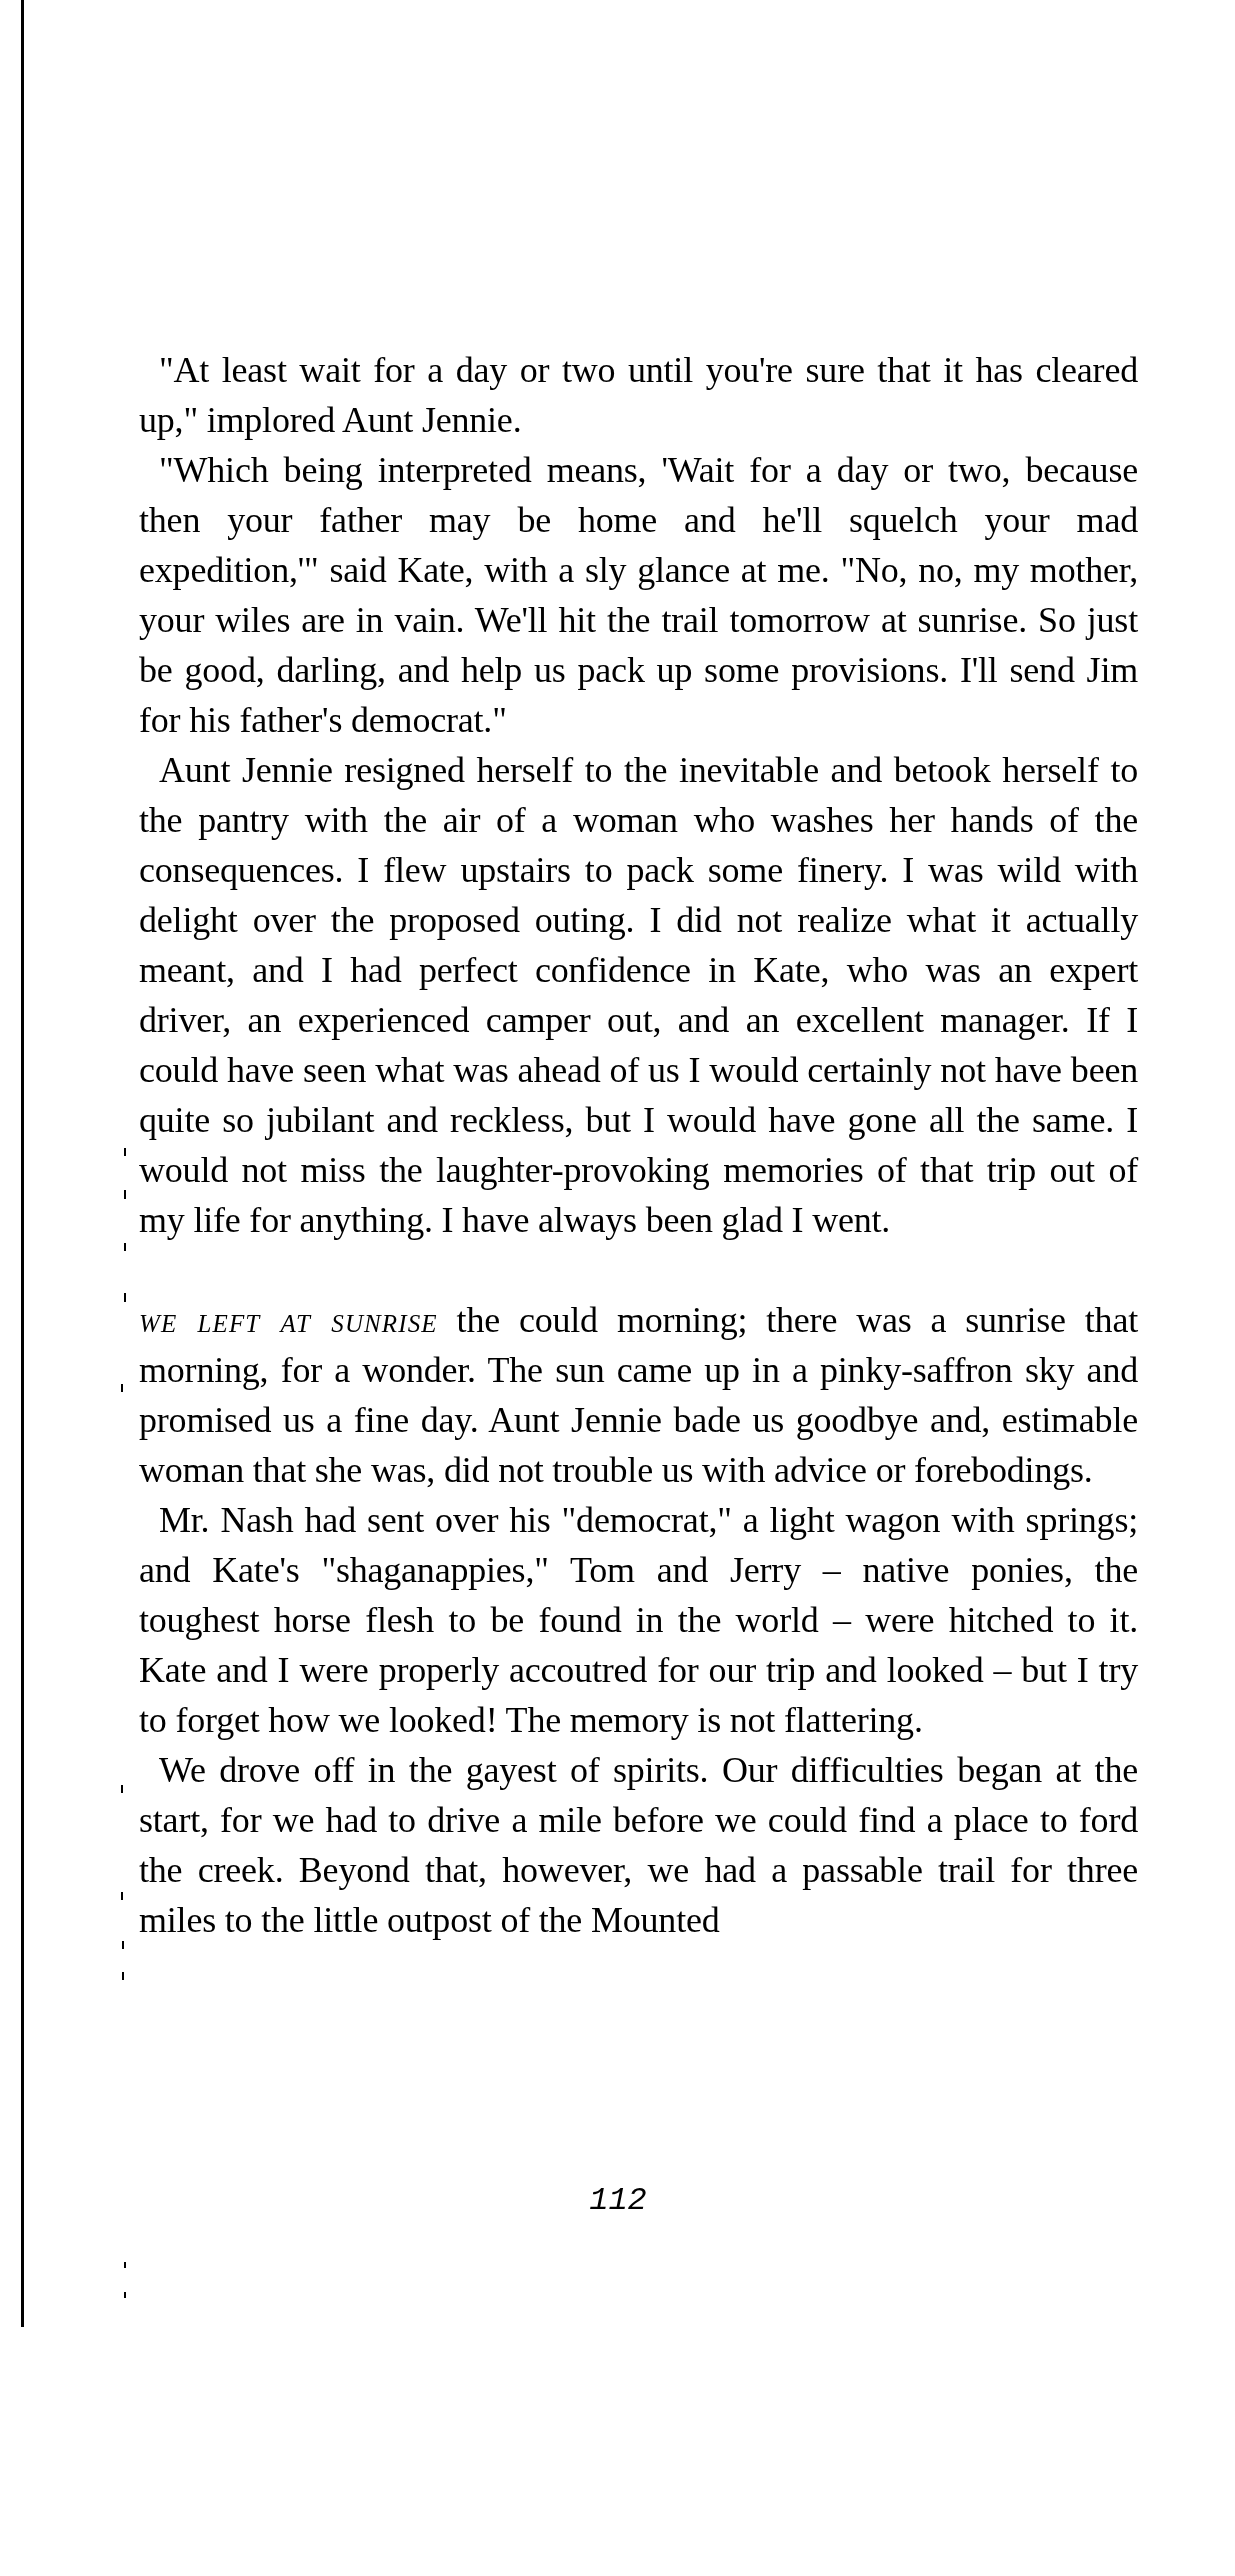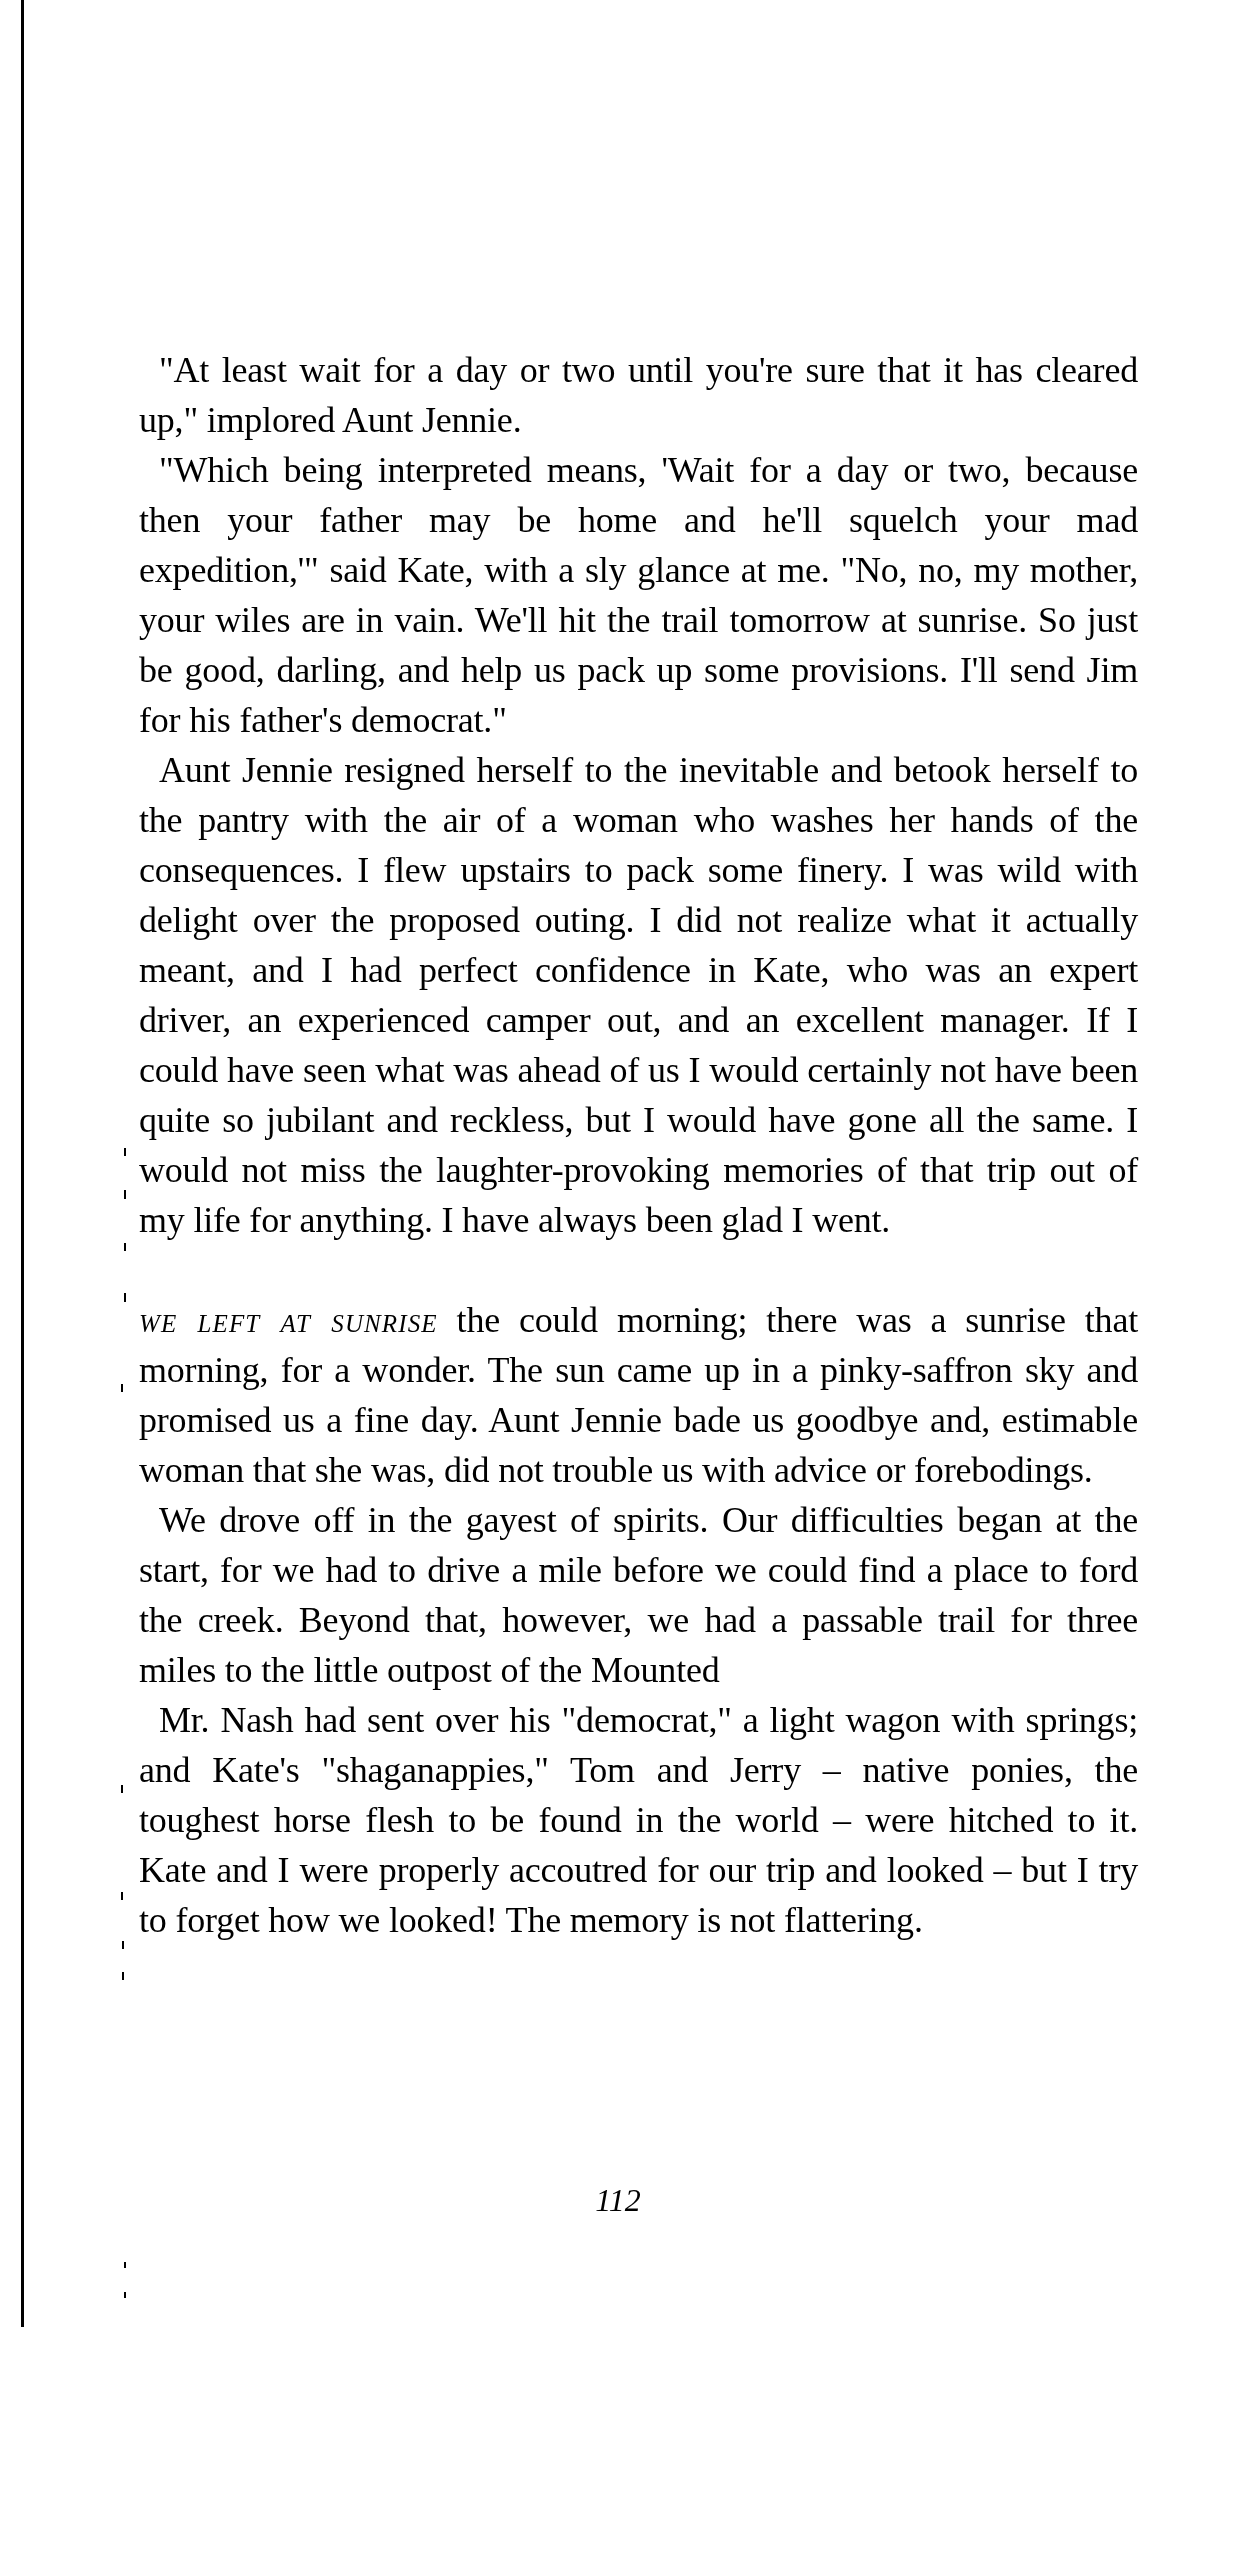--- a/index.html
+++ b/index.html
@@ -13,38 +13,38 @@
     font-family: "Liberation Serif", "DejaVu Serif", serif;
     color: #000; font-size: 36px; line-height: 50px;
     text-align: justify; letter-spacing: -0.2px;
   }
   .page p { margin: 0; }
   .page p.indent { text-indent: 20px; }
   .section-break { height: 50px; }
   .smallcaps { font-variant: small-caps; letter-spacing: 1.1px; text-transform: lowercase; font-style: italic; }
   .folio {
     position: absolute; left: 0; width: 1236px; top: 2182px; text-align: center;
-    font-family: Liberation Serif, serif; font-style: italic;
+    font-family: Liberation Mono, monospace; font-style: italic;
     font-size: 32px; color: #000;
   }
   .tick { position: absolute; width: 1.5px; background: #000; }
 </style>
 </head>
 <body>
 
 <div class="gutter-line"></div>
 
 <div class="page">
   <p class="indent">"At least wait for a day or two until you're sure that it has cleared up," implored Aunt Jennie.</p>
   <p class="indent">"Which being interpreted means, 'Wait for a day or two, because then your father may be home and he'll squelch your mad expedition,'" said Kate, with a sly glance at me. "No, no, my mother, your wiles are in vain. We'll hit the trail tomorrow at sunrise. So just be good, darling, and help us pack up some provisions. I'll send Jim for his father's democrat."</p>
   <p class="indent">Aunt Jennie resigned herself to the inevitable and betook herself to the pantry with the air of a woman who washes her hands of the consequences. I flew upstairs to pack some finery. I was wild with delight over the proposed outing. I did not realize what it actually meant, and I had perfect confidence in Kate, who was an expert driver, an experienced camper out, and an excellent manager. If I could have seen what was ahead of us I would certainly not have been quite so jubilant and reckless, but I would have gone all the same. I would not miss the laughter-provoking memories of that trip out of my life for anything. I have always been glad I went.</p>
   <div class="section-break"></div>
   <p><span class="smallcaps">We left at sunrise</span><span> the could morning; there was a sunrise that morning, for a wonder. The sun came up in a pinky-saffron sky and promised us a fine day. Aunt Jennie bade us goodbye and, estimable woman that she was, did not trouble us with advice or forebodings.</span></p>
+  <p class="indent">Mr. Nash had sent over his "democrat," a light wagon with springs; and Kate's "shaganappies," Tom and Jerry – native ponies, the toughest horse flesh to be found in the world – were hitched to it. Kate and I were properly accoutred for our trip and looked – but I try to forget how we looked! The memory is not flattering.</p>
   <p class="indent">We drove off in the gayest of spirits. Our difficulties began at the start, for we had to drive a mile before we could find a place to ford the creek. Beyond that, however, we had a passable trail for three miles to the little outpost of the Mounted</p>
-  <p class="indent">Mr. Nash had sent over his "democrat," a light wagon with springs; and Kate's "shaganappies," Tom and Jerry – native ponies, the toughest horse flesh to be found in the world – were hitched to it. Kate and I were properly accoutred for our trip and looked – but I try to forget how we looked! The memory is not flattering.</p>
 </div>
 
 <div class="folio">112</div>
 
 <div class="tick" style="left:124px;top:1148px;height:7.6px;"></div>
 <div class="tick" style="left:124px;top:1190px;height:9.2px;"></div>
 <div class="tick" style="left:124px;top:1243px;height:7.6px;"></div>
 <div class="tick" style="left:124px;top:1293px;height:9.2px;"></div>
 <div class="tick" style="left:121px;top:1384px;height:7.6px;"></div>
 <div class="tick" style="left:121px;top:1785px;height:7.6px;"></div>

